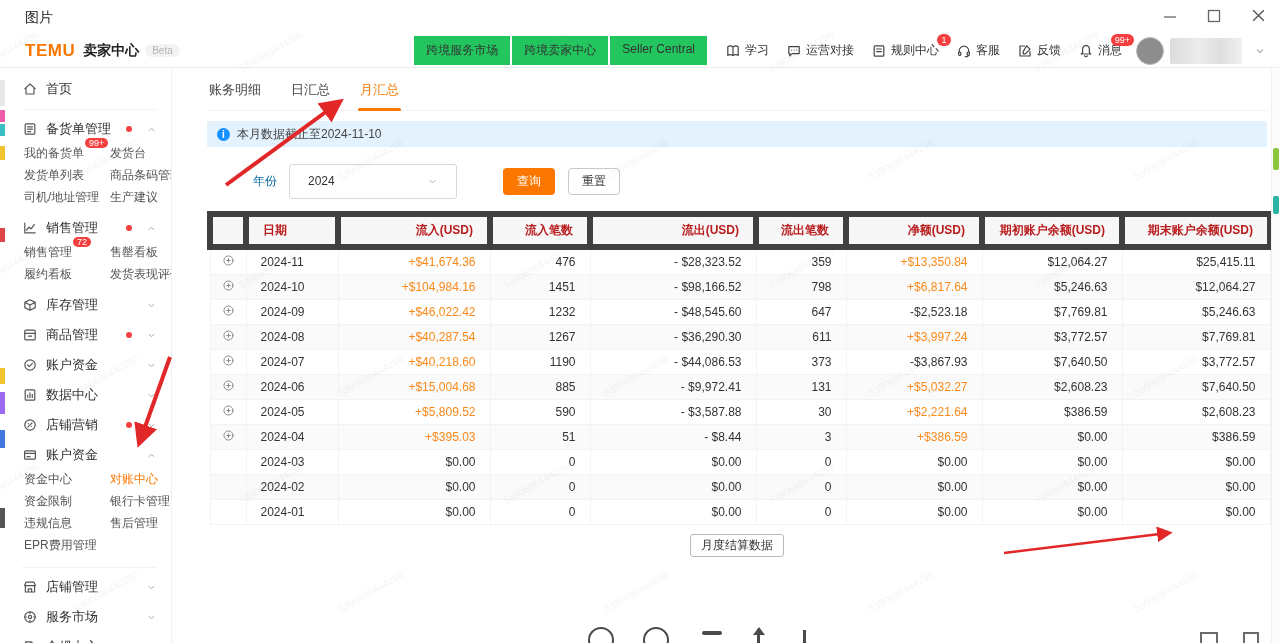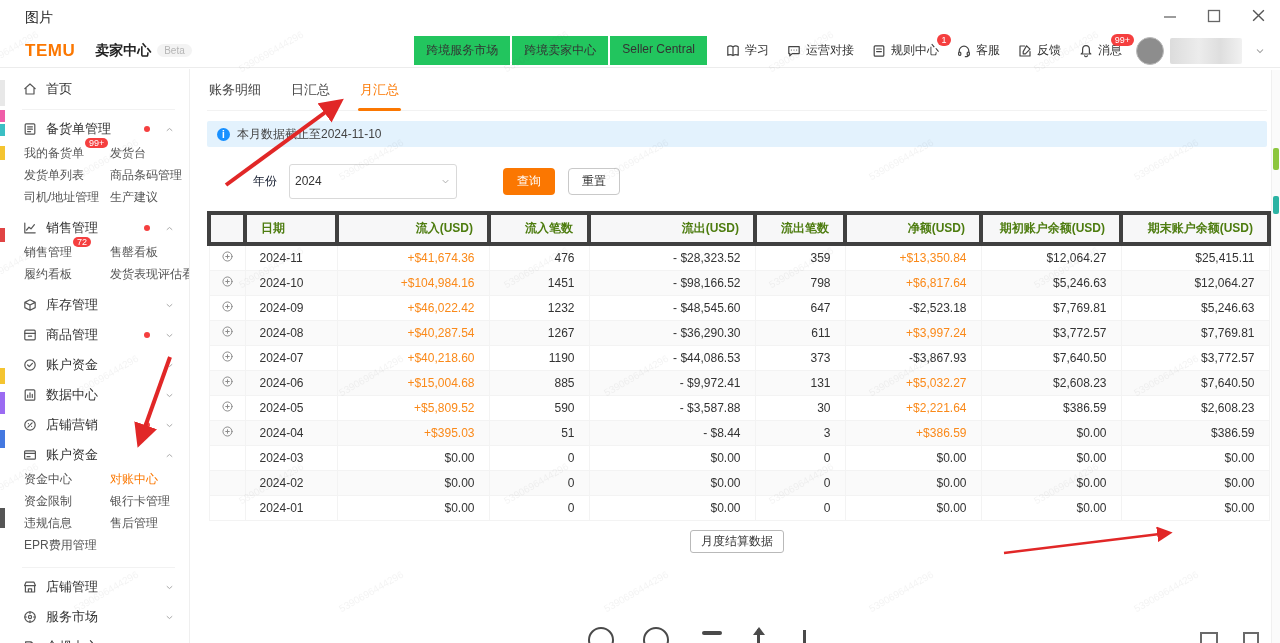--- a/index.html
+++ b/index.html
@@ -7,33 +7,33 @@
        font-family:"Liberation Sans","DejaVu Sans",sans-serif;color:#333;font-size:12px}
   
   .titlebar{position:absolute;top:0;left:0;right:0;height:34px;background:#fff;z-index:5}
   .win-title{position:absolute;left:25px;top:9px;font-size:14px;color:#222}
   .win-controls{position:absolute;right:14px;top:8px;display:flex;gap:30px;align-items:center}
   .win-controls svg{display:block}
   
   .appbar{position:absolute;top:34px;left:0;right:0;height:34px;border-bottom:1px solid #ececec;
           display:flex;align-items:center;padding:0 14px 0 25px;box-sizing:border-box;background:#fff;z-index:4}
   .logo{color:#fb7701;font-weight:bold;font-size:17px;letter-spacing:.5px}
-  .appname{font-weight:bold;font-size:14px;margin-left:20px;color:#222}
+  .appname{font-weight:bold;font-size:14px;margin-left:8px;color:#222}
   .beta{background:#f3f3f3;color:#b5b5b5;font-size:10px;padding:1px 7px;border-radius:9px;margin-left:6px}
   .nav-pills{display:flex;margin-left:auto;gap:2px}
   .nav-pill{font-size:12px;padding:6px 12px;background:#22c55e;color:#333;cursor:pointer;white-space:nowrap}
   .quick-links{display:flex;gap:17px;margin-left:18px;align-items:center}
   .qlink{display:flex;align-items:center;gap:4px;font-size:12px;position:relative;white-space:nowrap;cursor:pointer}
   .qlink .qbadge{position:absolute;top:-8px;right:-12px;background:#f53f3f;color:#fff;font-size:9px;
                  border-radius:8px;padding:0 4px;line-height:12px;min-width:6px;text-align:center}
   .account{display:flex;align-items:center;margin-left:14px;gap:6px}
   .avatar{width:26px;height:26px;border-radius:50%;background:#8d8d8d;border:1px solid #bbb}
   .blur-name{width:72px;height:26px;background:linear-gradient(90deg,#dcdcdc,#ececec 40%,#dedede 70%,#f1f1f1);border-radius:2px}
   
-  .sidebar{position:absolute;top:69px;left:0;width:190px;bottom:0;background:#fff;border-right:1px solid #efefef;
+  .sidebar{position:absolute;top:69px;left:0;width:172px;bottom:0;background:#fff;border-right:1px solid #efefef;
            box-sizing:border-box;padding:6px 14px 0 22px;overflow:hidden;z-index:2}
   .srow{display:flex;align-items:center;height:28px;gap:8px;cursor:pointer}
   .srow .slabel{font-size:13px;color:#333}
   .sgroup{padding:1px 0}
   .sgroup.septop{border-top:1px solid #f2f2f2;margin-top:6px;padding-top:5px}
   .sgroup-head{display:flex;align-items:center;height:28px;gap:8px;cursor:pointer;position:relative}
   .sgroup-head .slabel{font-size:13px;color:#333}
   .sdot{width:6px;height:6px;border-radius:50%;background:#f53f3f;margin-left:auto;margin-right:6px}
   .schev{margin-left:auto;color:#999;display:flex}
   .sdot + .schev{margin-left:0}
@@ -49,32 +49,32 @@
   .main{position:absolute;top:69px;left:190px;right:0;bottom:0;padding:10px 0 0 17px;box-sizing:border-box;background:#fff;z-index:1}
   .tabs{display:flex;gap:26px;align-items:flex-end;border-bottom:1px solid #f2f2f2;padding-bottom:9px;width:1060px}
   .tab{font-size:13px;color:#444;cursor:pointer;position:relative;padding:2px 2px}
   .tab.active span{color:#fb7701}
   .tab.active .tab-underline{position:absolute;left:0;right:0;bottom:-10px;height:3px;background:#fb7701;border-radius:2px}
   .notice{margin-top:10px;width:1060px;box-sizing:border-box;background:#e3f2fd;border-radius:2px;height:26px;
           display:flex;align-items:center;gap:7px;padding:0 10px;font-size:12px;color:#444}
   .info-i{width:13px;height:13px;border-radius:50%;background:#1890ff;color:#fff;font-size:10px;font-weight:bold;
           display:inline-flex;align-items:center;justify-content:center;font-style:normal;flex:0 0 13px}
   .filter{margin-top:20px;display:flex;align-items:center;height:28px}
-  .filter label{margin-left:46px;color:#0f172a}
+  .filter label{margin-left:46px;color:#0369a1}
   .select{margin-left:12px;width:168px;height:35px;border:1px solid #d9d9d9;border-radius:3px;display:flex;
-          align-items:center;justify-content:space-between;padding:0 5px;box-sizing:border-box;cursor:pointer;color:#333}
+          align-items:center;justify-content:space-between;padding:0 18px;box-sizing:border-box;cursor:pointer;color:#333}
   .select svg{stroke:#aaa;fill:none;stroke-width:1.4}
   .btn-primary{margin-left:46px;background:#fb7701;color:#fff;border:none;border-radius:4px;height:27px;
                padding:0 14px;font-size:12px;cursor:pointer;font-family:inherit}
   .btn-default{margin-left:13px;background:#fff;color:#333;border:1px solid #c9c9c9;border-radius:4px;height:27px;
                padding:0 13px;font-size:12px;cursor:pointer;font-family:inherit}
   
   .tablewrap{margin-top:16px;width:1060px}
   table{border-collapse:collapse;table-layout:fixed;width:1060px;font-size:12px}
-  th{background:#f7f7f8;font-weight:bold;color:#4d7c0f;height:27px;border:4px solid #404040;padding:0 14px;white-space:nowrap;overflow:hidden}
+  th{background:#f7f7f8;font-weight:bold;color:#b91c1c;height:27px;border:6px solid #404040;padding:0 14px;white-space:nowrap;overflow:hidden}
   td{height:24px;border:1px solid #f3f3f3;padding:0 14px;color:#333;white-space:nowrap;overflow:hidden}
   tr.alt td{background:#fafafa}
   .c-exp{text-align:center;padding:0}
   .c-date{text-align:left}
   .c-num{text-align:right}
   td.pos{color:#fa8919}
   .exp{display:inline-flex;width:13px;height:13px;color:#8a8a8a;cursor:pointer}
   .exp svg{width:13px;height:13px;stroke:currentColor;fill:none;stroke-width:1.2}
   .settle-row{width:1060px;display:flex;justify-content:center;margin-top:9px}
   .settle-btn{background:#fff;border:1px solid #b9b9b9;border-radius:3px;height:23px;padding:0 10px;

